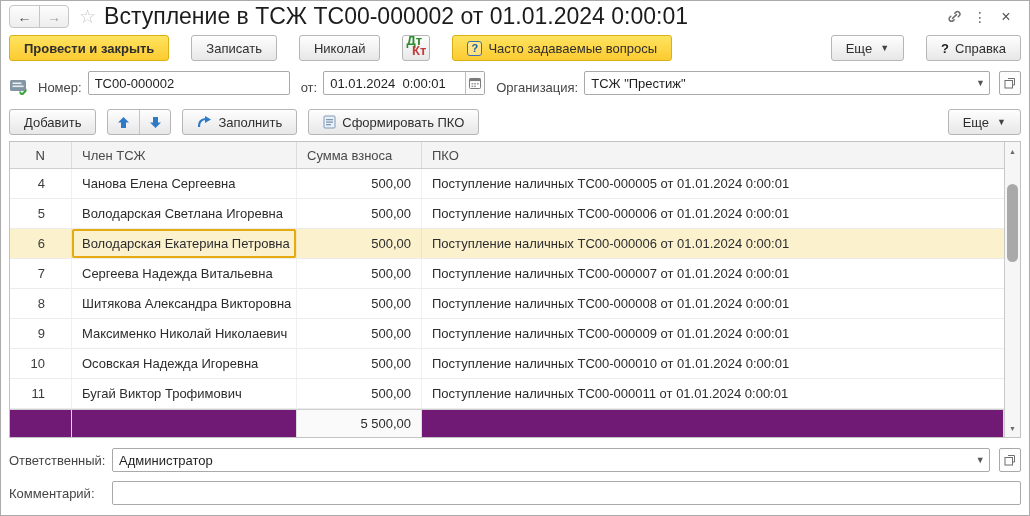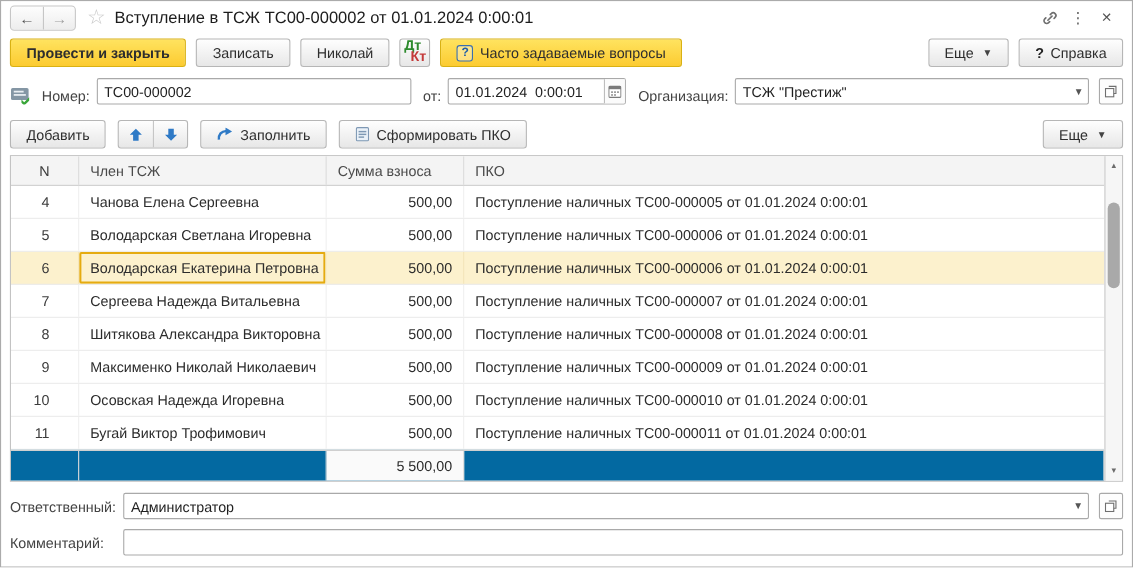--- a/index.html
+++ b/index.html
@@ -9,29 +9,29 @@
 
   
   .titlebar { display: flex; align-items: center; height: 31px; padding: 0 10px 0 8px; }
   .navgroup { display: flex; border: 1px solid #c6c6c6; border-radius: 4px; overflow: hidden;
               background: linear-gradient(#fdfdfd, #ededed); }
   .navbtn { width: 29px; height: 21px; display: flex; align-items: center; justify-content: center;
             font-size: 14px; font-weight: bold; color: #4b4b4b; cursor: pointer; }
   .navbtn + .navbtn { border-left: 1px solid #c6c6c6; }
   .navbtn.fwd { color: #9f9f9f; }
   .star { font-size: 19px; color: #c9c9c9; margin: 0 4px 0 10px; line-height: 1; }
-  .wtitle { font-size: 15px; color: #1c1c1c; margin-left: 4px; white-space: nowrap; }
+  .wtitle { font-size: 23px; color: #1c1c1c; margin-left: 4px; white-space: nowrap; }
   .tspacer { flex: 1; }
   .ticon { width: 26px; height: 22px; display: flex; align-items: center; justify-content: center;
            color: #666; cursor: pointer; }
   .ticon.dots { font-size: 14px; letter-spacing: 0; }
   .ticon.close { font-size: 16px; color: #555; }
 
   
-  .cmdbar { display: flex; align-items: center; padding: 3px 8px 5px 8px; gap: 9px; }
+  .cmdbar { display: flex; align-items: center; padding: 3px 8px 5px 8px; gap: 22px; }
   .btn { height: 26px; display: inline-flex; align-items: center; gap: 6px; padding: 0 14px;
          background: linear-gradient(#fefefe, #e7e7e7); border: 1px solid #b6b6b6; border-radius: 3px;
          font-size: 13px; color: #2e2e2e; cursor: pointer; white-space: nowrap; }
   .btn-yellow { background: linear-gradient(#ffe35f, #fccb31); border-color: #d9b113; }
   .btn-bold { font-weight: bold; }
   .caret { font-size: 9px; color: #444; margin-left: 2px; }
   .dtkt { padding: 0 3px; width: 28px; flex-direction: column; align-items: stretch; gap: 0;
           line-height: 10px; font-size: 13px; font-weight: bold; }
   .dtkt .dt { color: #2e8b2e; text-align: left; }
   .dtkt .kt { color: #c43a3a; text-align: right; }
@@ -71,21 +71,21 @@
   .thead .th.c-n { justify-content: flex-end; padding-right: 26px; }
   .trow { height: 30px; border-bottom: 1px solid #ececec; }
   .td { display: flex; align-items: center; padding: 0 10px; white-space: nowrap; overflow: hidden;
         border-right: 1px solid #f0f0f0; color: #2c2c2c; }
   .td:last-child { border-right: none; }
   .c-n { justify-content: flex-end; padding-right: 26px; color: #3c3c3c; }
   .c-amount { justify-content: flex-end; }
   .trow.selected { background: #fcf1cd; }
   .trow.selected .td { border-right-color: #f3e5bb; }
   .active-cell { box-shadow: inset 0 0 0 2px #e5ab10; border-radius: 2px; }
-  .tfoot { margin-top: auto; background: #0369a1; height: 28px; border-top: 1px solid #cfcfcf; }
+  .tfoot { margin-top: auto; background: #701a75; height: 28px; border-top: 1px solid #cfcfcf; }
   .tfoot .td { border-right: 1px solid #dcdcdc; color: #2c2c2c; }
   .tfoot .td.c-amount { background: #fafafa; }
   .vscroll { width: 16px; border-left: 1px solid #c9c9c9; background: #f6f6f6; position: relative; }
   .sarrow { position: absolute; left: 0; width: 100%; height: 14px; display: flex; align-items: center;
             justify-content: center; font-size: 7px; color: #6b6b6b; cursor: pointer; }
   .sarrow.up { top: 2px; } .sarrow.down { bottom: 2px; }
   .sthumb { position: absolute; left: 2px; width: 11px; top: 42px; height: 78px; background: #a9a9a9;
             border-radius: 6px; cursor: grab; }
 
   
@@ -151,21 +151,21 @@
   <div class="fieldrow">
     <span style="margin-right:4px;">
       <svg width="19" height="16" viewBox="0 0 19 16">
         <rect x="1" y="1" width="16" height="11" rx="1.5" fill="#8496a4"></rect>
         <rect x="3.5" y="3.5" width="9" height="1.6" fill="#e9eef2"></rect>
         <rect x="3.5" y="6.5" width="11" height="1.6" fill="#e9eef2"></rect>
         <path d="M10.5 11.5 l2.5 2.5 l4.5 -4.5 l0 3 l-4.5 4.5 l-2.5 -2.5 z" fill="#3aa63a"></path>
       </svg>
     </span>
     <span class="lbl">Номер:</span>
-    <span class="input" style="width:286px;">
+    <span class="input" style="width:202px;">
       <input value="ТС00-000002" style="">
     </span>
     <span class="lbl" style="margin-left:5px;">от:</span>
     <span class="combo" style="width:162px;">
       <input value="01.01.2024  0:00:01" style="">
       <span class="calbtn">
         <svg width="12" height="12" viewBox="0 0 12 12">
           <rect x="0.5" y="1.5" width="11" height="10" rx="1" fill="#fff" stroke="#7a7a7a"></rect>
           <rect x="0.5" y="1.5" width="11" height="2.6" fill="#7a7a7a"></rect>
           <rect x="2.5" y="6" width="1.8" height="1.5" fill="#9a9a9a"></rect>

